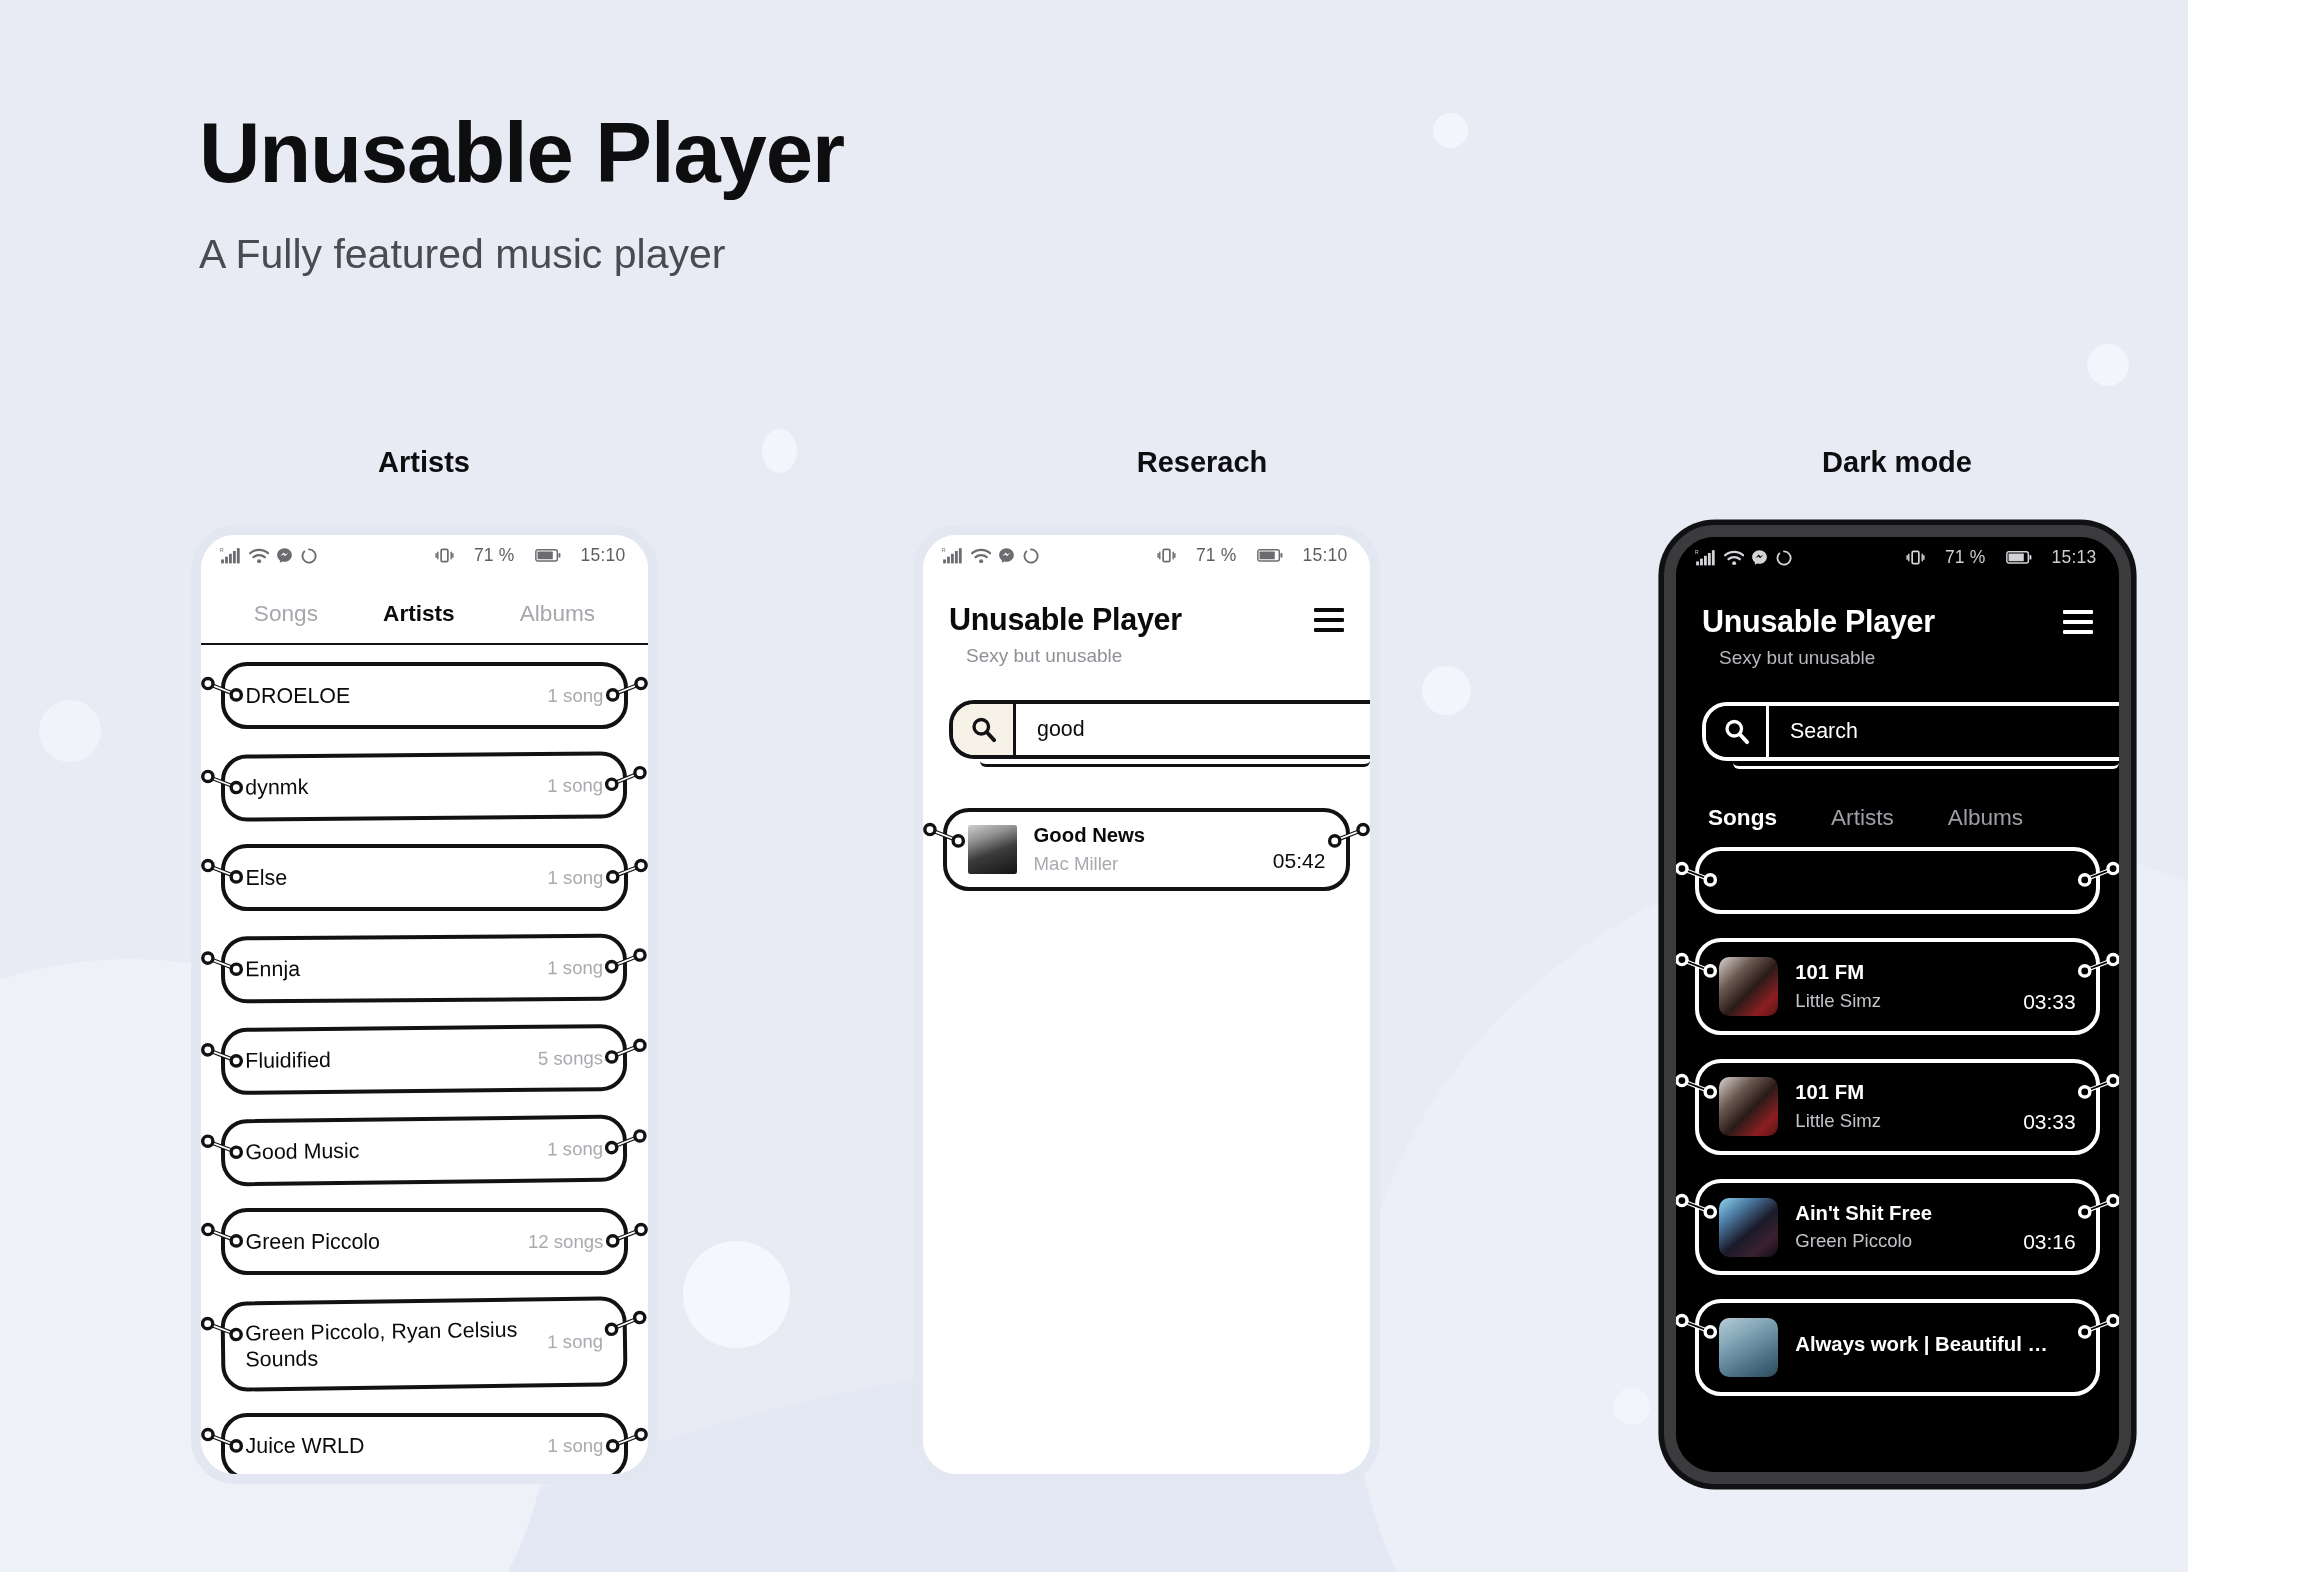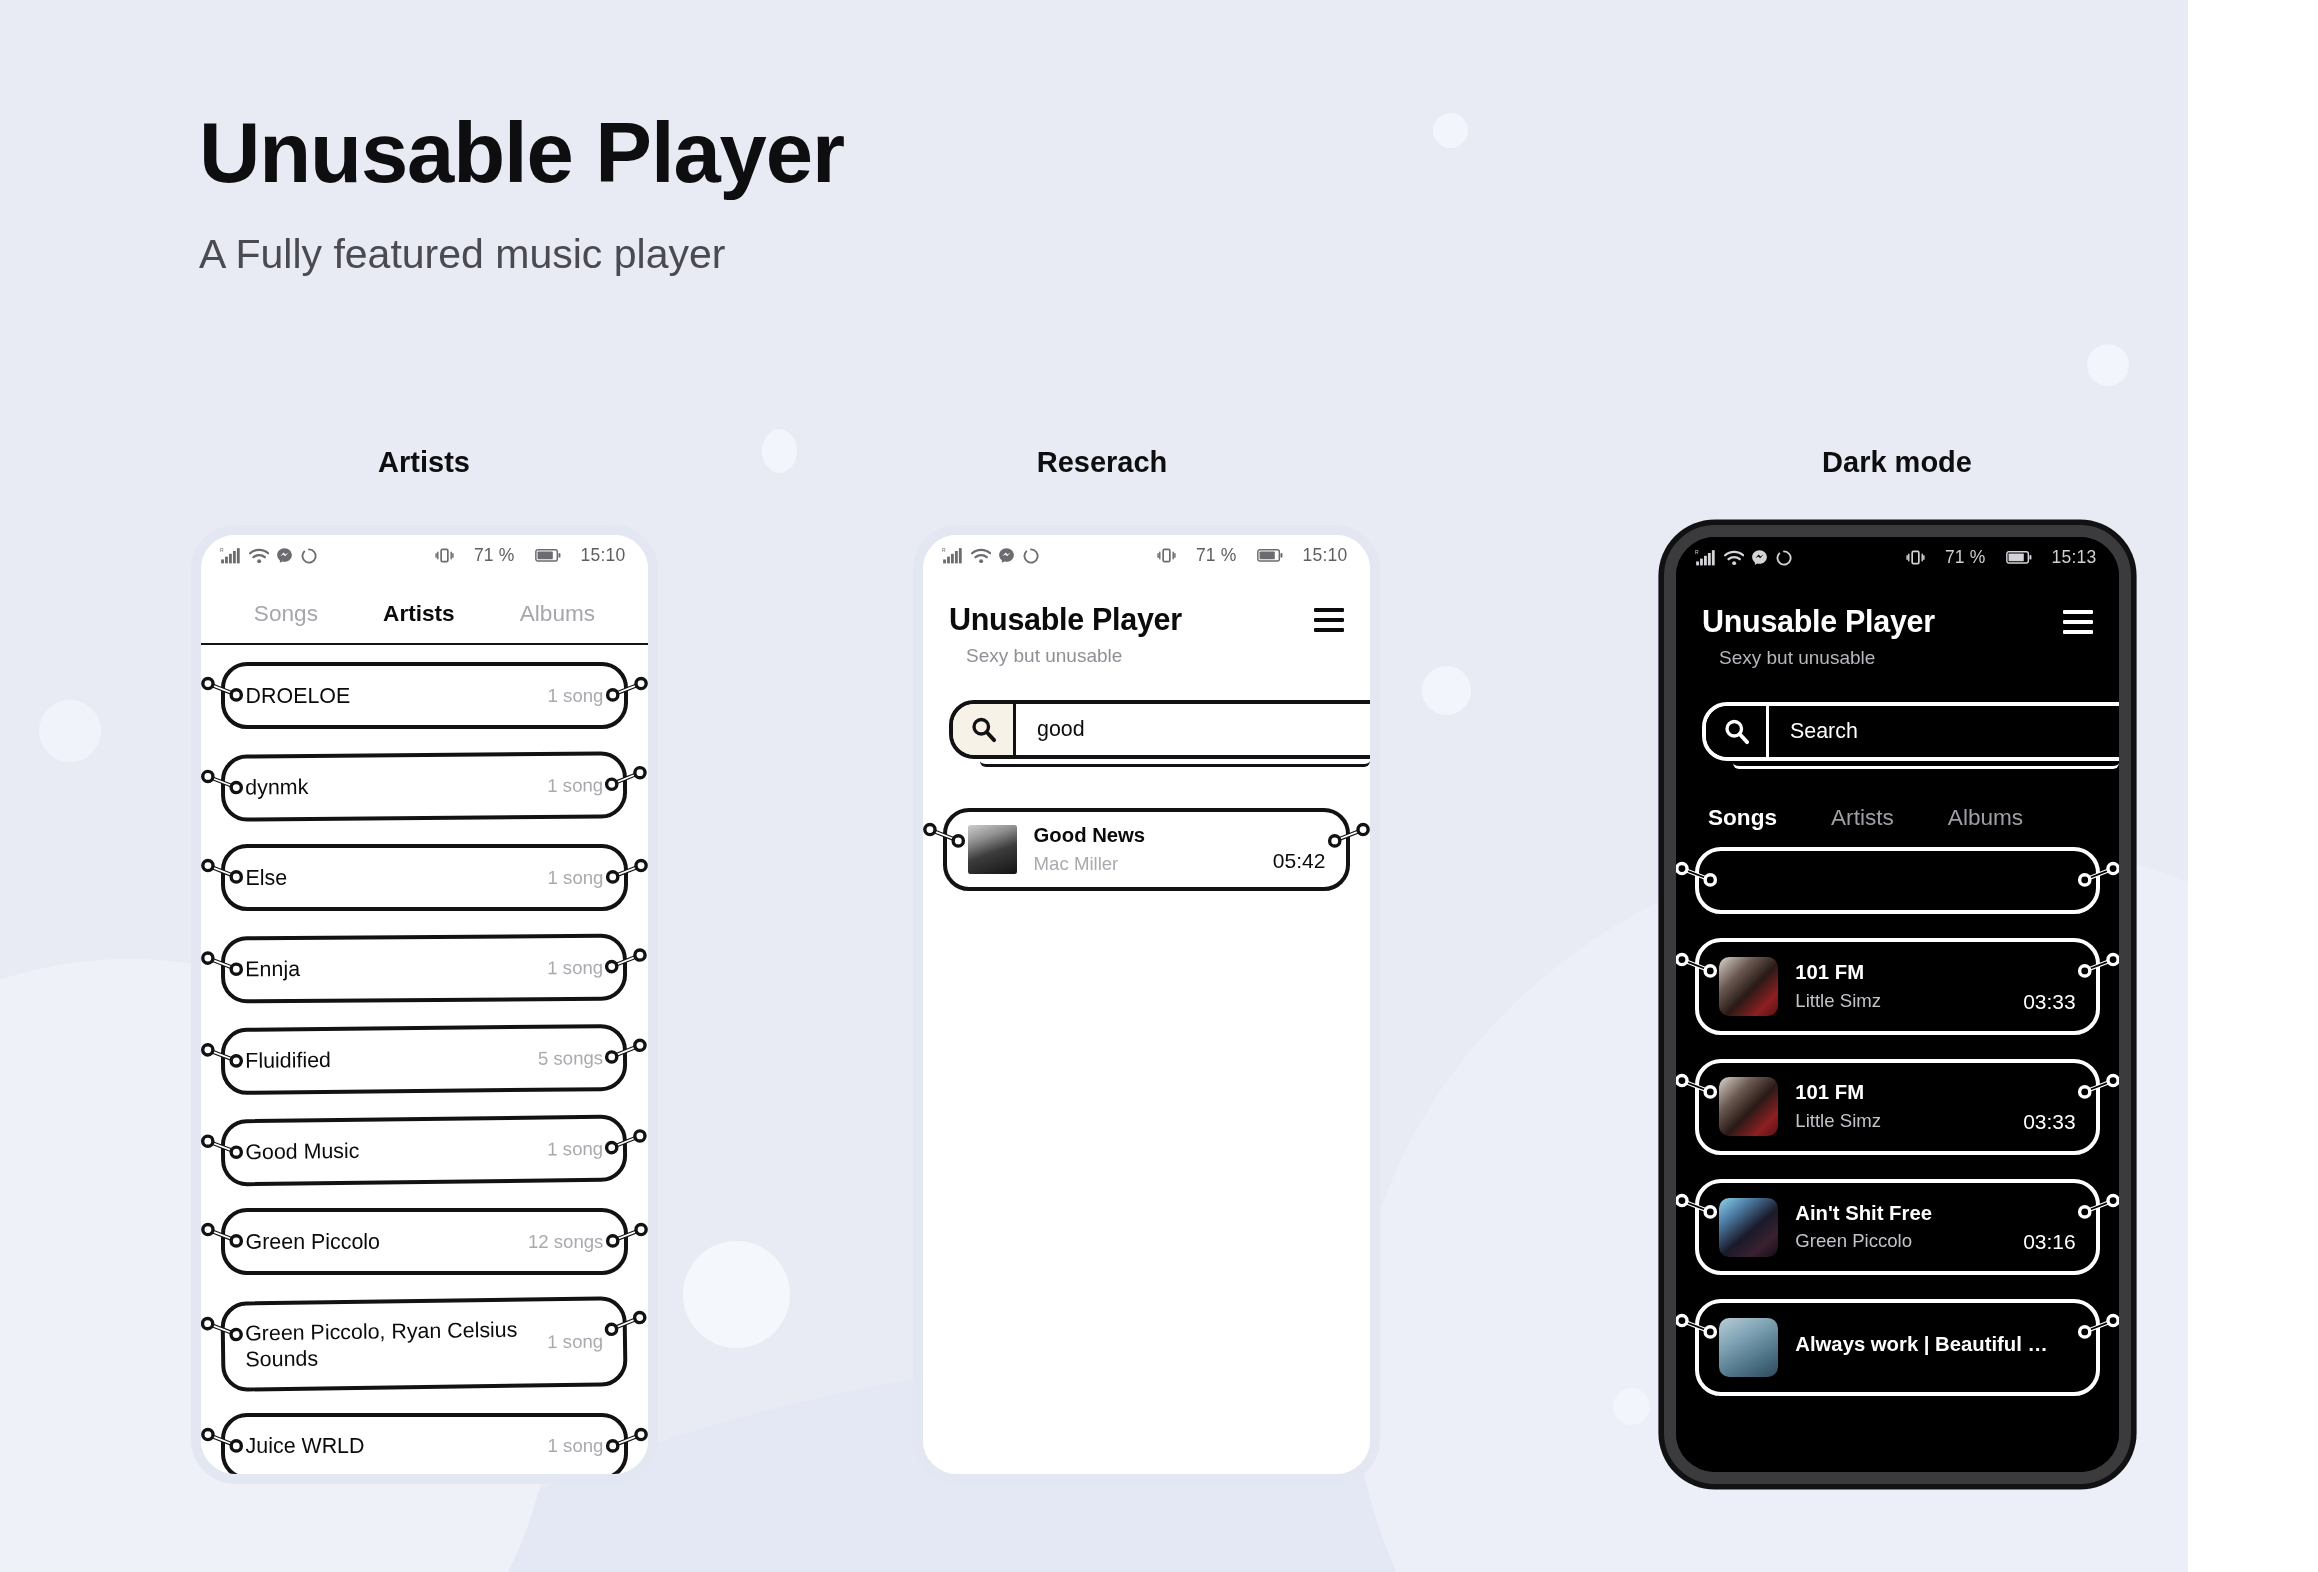--- a/index.html
+++ b/index.html
@@ -300,21 +300,21 @@
   <div class="dot dot-d"></div>
   <div class="dot dot-e"></div>
   <div class="dot dot-f"></div>
   <div class="dot dot-g"></div>
   <div class="dot dot-h"></div>
 
   <div class="headline">Unusable Player</div>
   <div class="subhead">A Fully featured music player</div>
 
   <div class="col-heading" style="left:424px;">Artists</div>
-  <div class="col-heading" style="left:1102px;">Reserach</div>
+  <div class="col-heading" style="left:1202px;">Reserach</div>
   <div class="col-heading" style="left:1897px;">Dark mode</div>
 
   <div class="phone phone-light" style="left:191px; top:525px;">
     <div class="screen screen-light">
 
       <div class="statusbar">
         <div class="sb-left">
           <span class="ico">
               <svg width="21.4" height="17" viewBox="0 0 38 30">
                 <text x="0" y="9" font-size="9" fill="#6b6b70" font-family="Liberation Sans">R</text>

